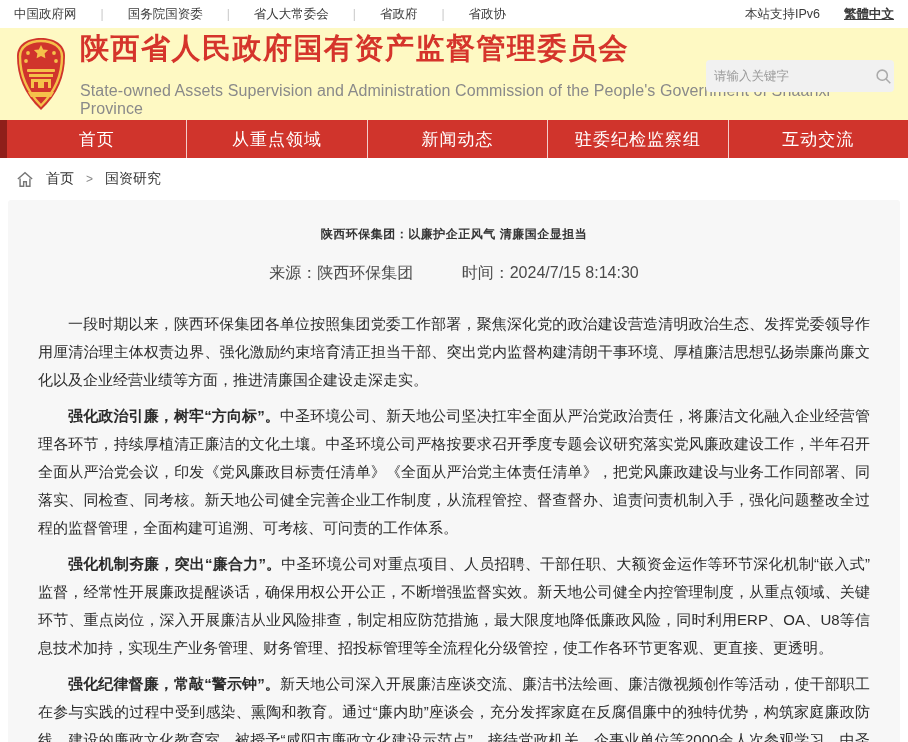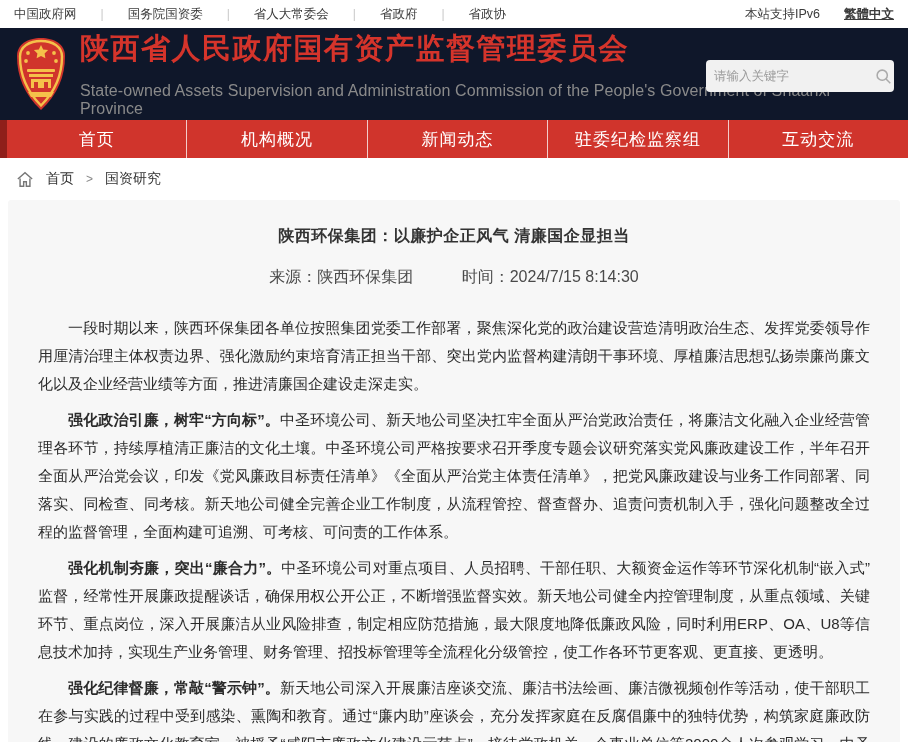--- a/index.html
+++ b/index.html
@@ -7,21 +7,21 @@
     font-family:"Liberation Sans","DejaVu Sans",sans-serif; }
 
   
   .topbar { height:28px; display:flex; align-items:center; justify-content:space-between;
     padding:0 14px; font-size:12.5px; color:#3c3c3c; background:#ffffff; }
   .topbar-left, .topbar-right { display:flex; align-items:center; gap:24px; }
   .topbar a.tlink { color:#3c3c3c; text-decoration:none; cursor:pointer; }
   .tsep { color:#c9c9c9; font-size:12px; }
 
   
-  .masthead { height:92px; display:flex; align-items:center; padding:0 14px; background:#0f172a; position:relative; }
+  .masthead { height:92px; display:flex; align-items:center; padding:0 14px; background:#fef9c3; position:relative; }
   .emblem { width:54px; height:76px; flex:0 0 auto; margin-right:12px; }
   .brand { display:flex; flex-direction:column; justify-content:center; }
   .brand-title { font-size:29px; font-weight:bold; letter-spacing:1.5px; line-height:1.25; }
   .brand-sub { font-size:16px; color:#8a8a8a; margin-top:16px; letter-spacing:.1px; }
   .searchbox { position:absolute; right:14px; top:32px; width:188px; height:27px;
     background:#f1f1f1; border-radius:4px; display:flex; align-items:center; padding:16px 8px; }
   .searchbox input { flex:1; border:none; outline:none; background:transparent; font-size:12.5px;
     color:#333; font-family:inherit; }
   .searchbox input::placeholder { color:#9b9b9b; }
   .search-btn { width:18px; height:18px; cursor:pointer; display:flex; align-items:center; justify-content:center; }
@@ -36,21 +36,21 @@
   
   .crumbs { height:42px; display:flex; align-items:center; padding:0 16px; background:#fff;
     font-size:14px; color:#333; gap:12px; }
   .crumbs a { color:#333; text-decoration:none; cursor:pointer; }
   .crumb-sep { color:#888; font-size:12px; }
   .home-ico { width:18px; height:17px; display:inline-flex; }
 
   
   .card { margin:0 8px; background:#f7f7f7; border-radius:3px 3px 0 0; min-height:472px;
     padding:26px 30px 20px 30px; }
-  .art-title { text-align:center; font-size:16px; font-weight:bold; color:#333; letter-spacing:.5px; }
+  .art-title { text-align:center; font-size:12px; font-weight:bold; color:#333; letter-spacing:.5px; }
   .art-meta { text-align:center; margin-top:20px; font-size:16px; color:#4a4a4a; }
   .art-meta span { margin:0 22px; }
   .art-body { margin-top:26px; }
   .art-body p { font-size:15px; line-height:28px; color:#2b2b2b; text-indent:2em;
     text-align:justify; margin-bottom:8px; }
   .art-body p b { font-weight:bold; }
 </style>
 </head>
 <body>
 
@@ -98,21 +98,21 @@
         <circle cx="8.5" cy="8.5" r="6" fill="none" stroke="#aaaaaa" stroke-width="1.8"></circle>
         <line x1="13" y1="13" x2="18" y2="18" stroke="#aaaaaa" stroke-width="1.8"></line>
       </svg>
     </span>
   </div>
 </div>
 
 <div class="mainnav" style="background:#d0342c;">
   <div class="nav-edge" style="background:#8f1f1a;"></div>
   <div class="nav-item">首页</div>
-  <div class="nav-item">机构概况</div>
+  <div class="nav-item">从重点领域</div>
   <div class="nav-item">新闻动态</div>
   <div class="nav-item">驻委纪检监察组</div>
   <div class="nav-item">互动交流</div>
 </div>
 
 <div class="crumbs">
   <span class="home-ico">
     <svg viewBox="0 0 20 19" width="18" height="17">
       <path d="M2 9 L10 2 L18 9" fill="none" stroke="#777" stroke-width="1.6"></path>
       <path d="M4.5 8.5 V17 h4 v-5 h3 v5 h4 V8.5" fill="none" stroke="#777" stroke-width="1.6"></path>

